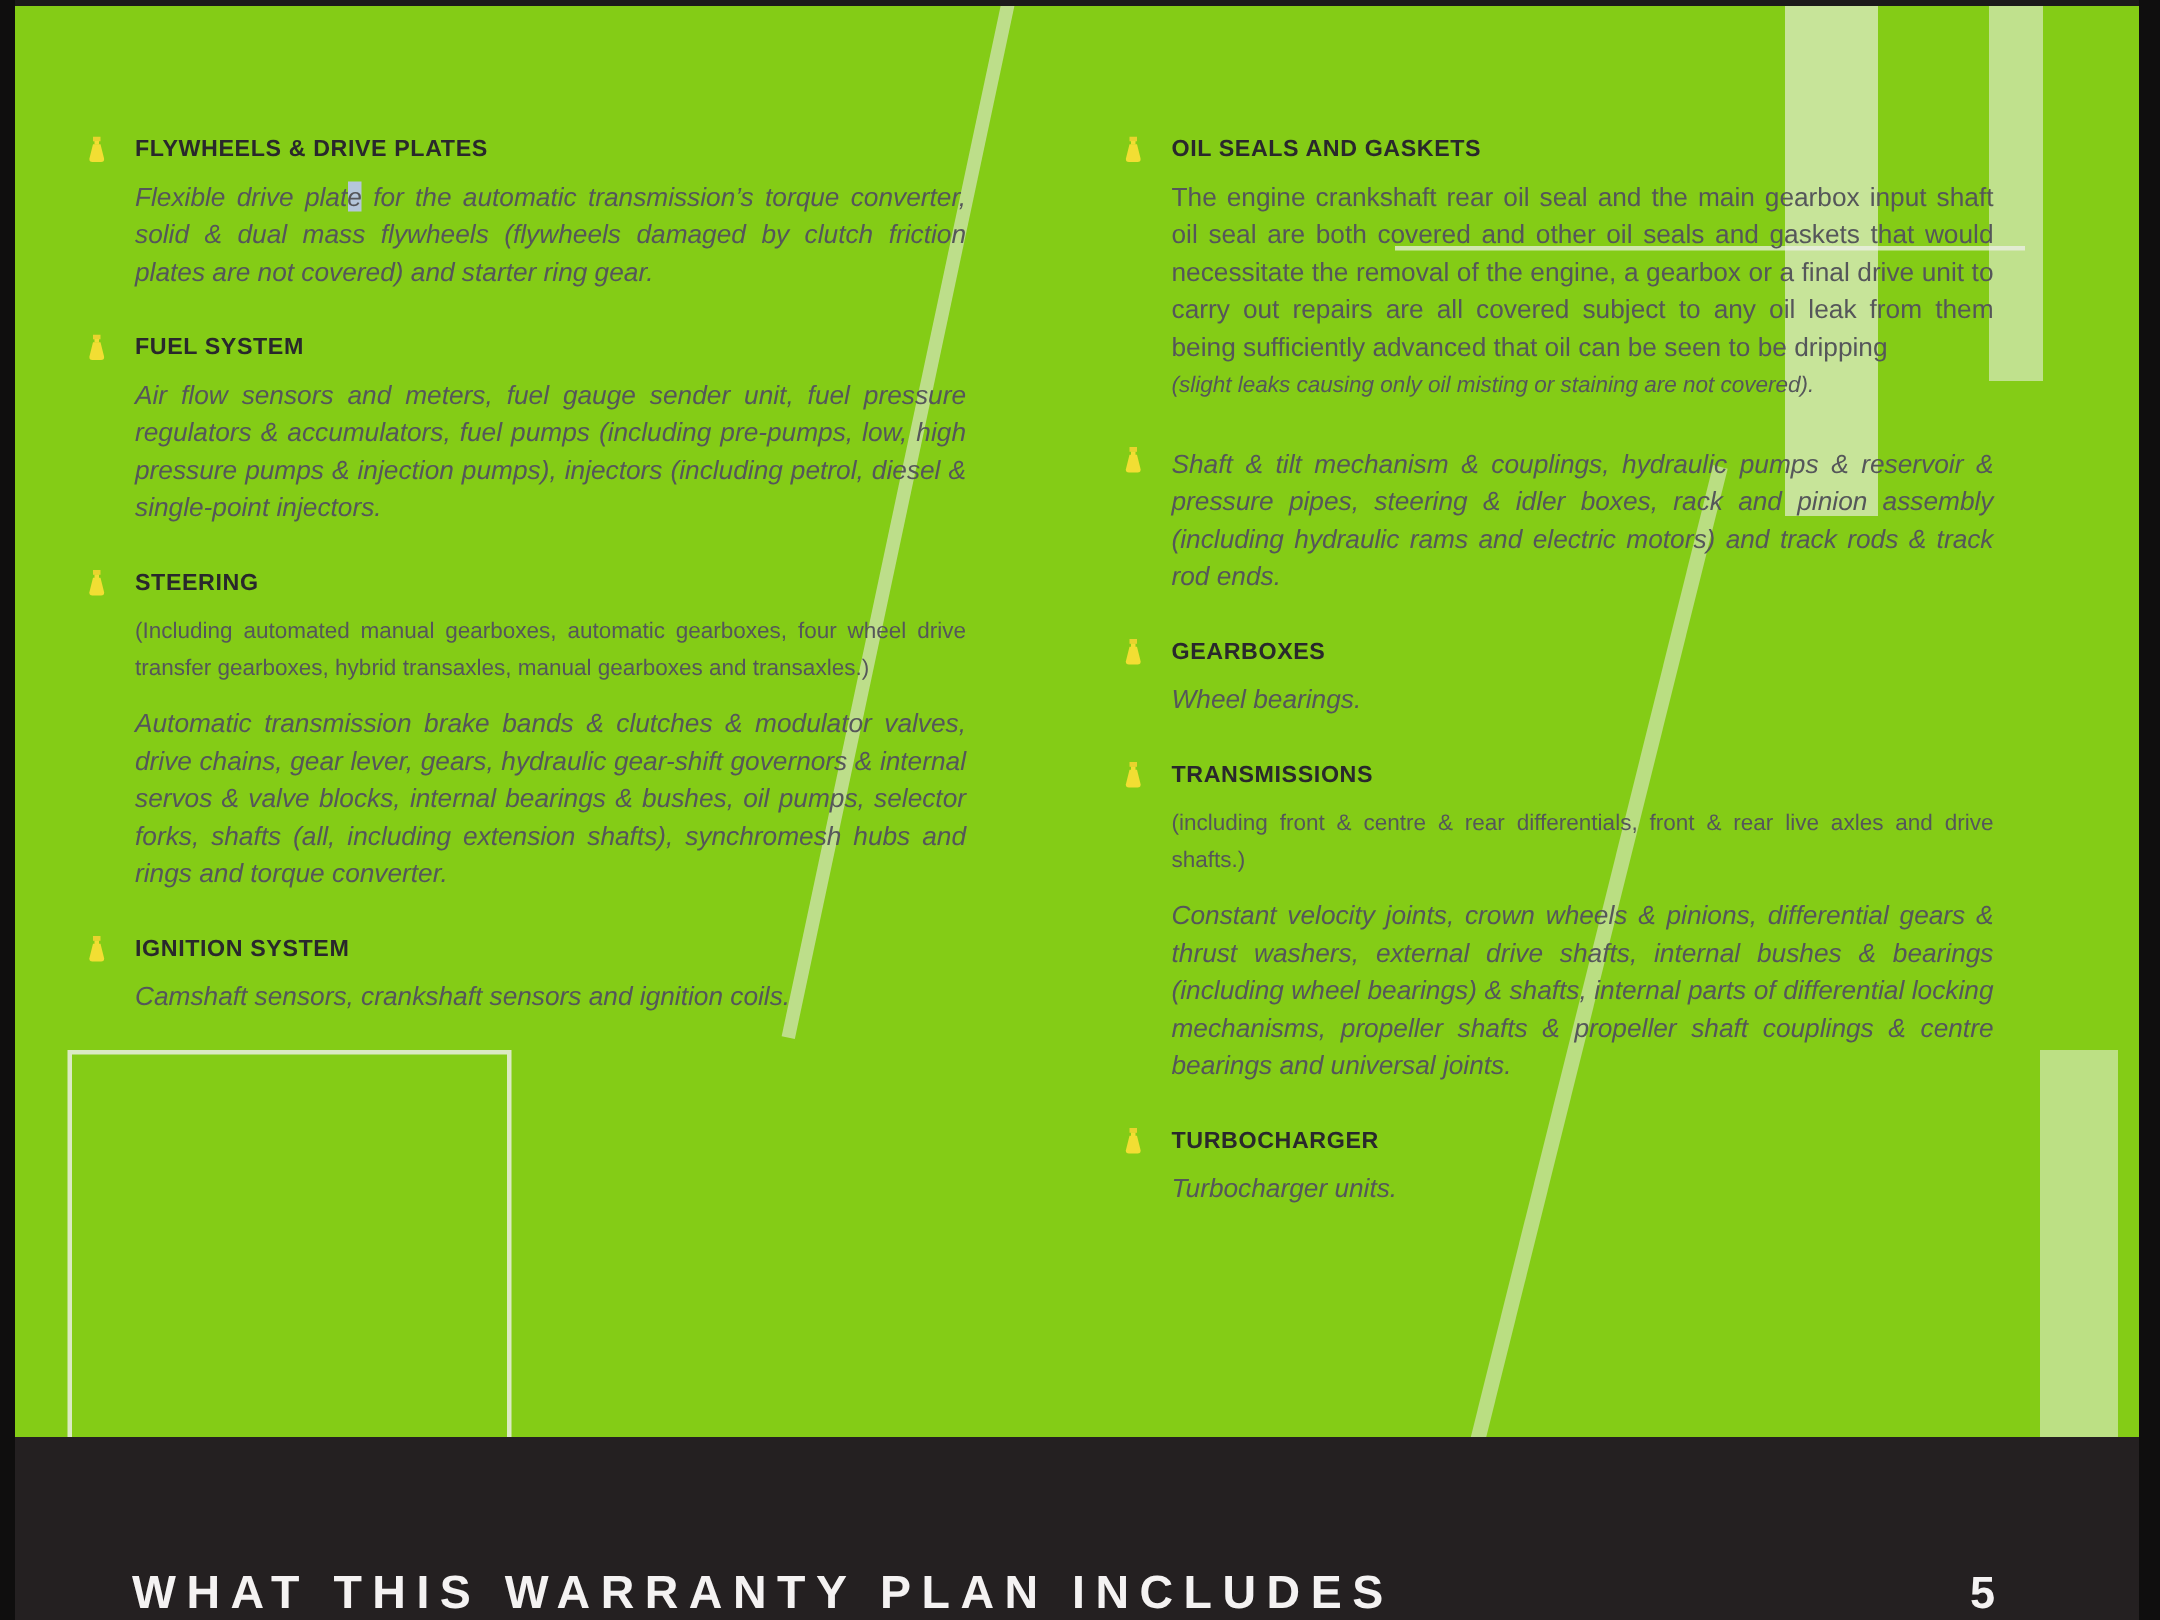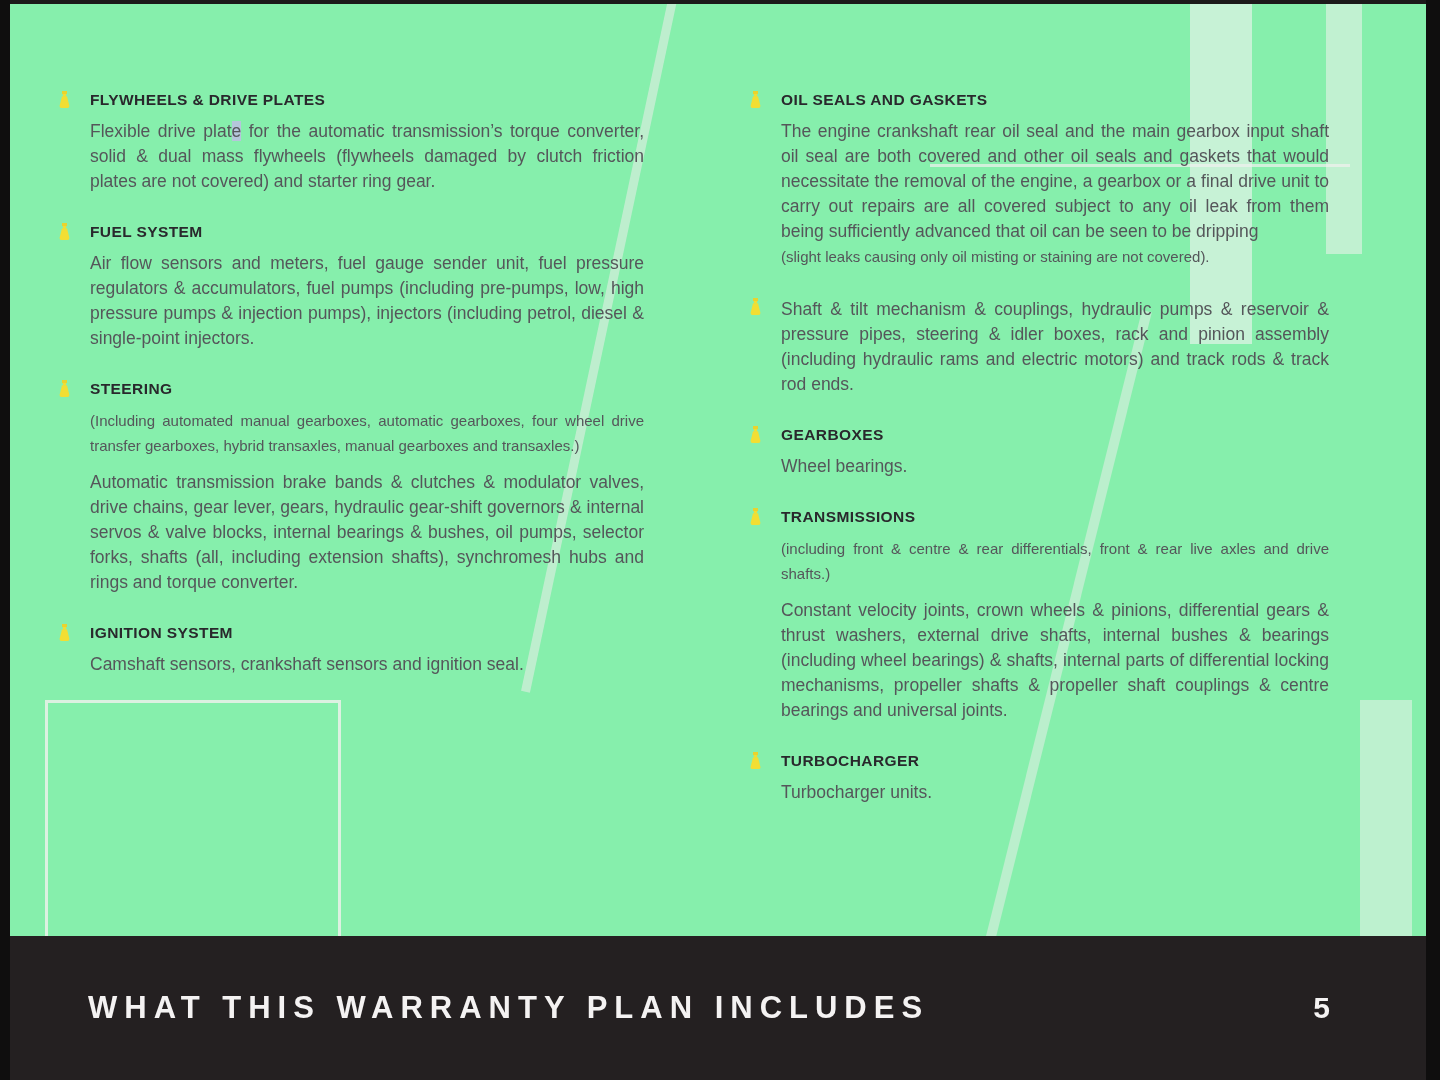--- a/index.html
+++ b/index.html
@@ -5,21 +5,21 @@
   html, body {
     margin: 0;
     padding: 0;
     background: #0d0d0d;
     font-family: "Liberation Sans", "DejaVu Sans", sans-serif;
   }
   #stage {
     position: relative;
     width: 1440px;
     height: 1080px;
-    background: #86efac;
+    background: #84cc16;
     overflow: hidden;
   }
   
   .border-left   { position: absolute; left: 0; top: 0; width: 10px; height: 1080px; background: #0f0e0e; }
   .border-right  { position: absolute; right: 0; top: 0; width: 14px; height: 1080px; background: #0f0e0e; }
   .border-top    { position: absolute; left: 0; top: 0; width: 1440px; height: 4px; background: #1c1a1a; }
 
   
   .wm { position: absolute; pointer-events: none; }
   .wm-diag1 { left: 600px; top: -60px; width: 9px; height: 760px; background: #ededeb; transform: rotate(12deg); opacity: .55; }
@@ -47,37 +47,37 @@
     margin: 0 0 9px 0;
     line-height: 20px;
   }
   .para {
     font-size: 17.5px;
     line-height: 25px;
     color: #55565a;
     margin: 0 0 12px 0;
     text-align: justify;
   }
-  .para:last-child { margin-bottom: 0; }
+  .para:last-child { margin-bottom: 0; font-style: italic; }
   .para.small {
     font-size: 15px;
     line-height: 25px;
   }
   .sel-char { background: #b5c6da; }
 
   
   .footer-bar {
     position: absolute;
     left: 10px;
     right: 14px;
     bottom: 0;
-    height: 144px;
+    height: 122px;
     background: #242021;
     display: flex;
-    align-items: center;
+    align-items: flex-end;
     justify-content: space-between;
     padding: 0 96px 0 78px;
     box-sizing: border-box;
   }
   .footer-title {
     color: #f4f2f2;
     font-size: 31px;
     font-weight: bold;
     letter-spacing: 7px;
     white-space: nowrap;
@@ -153,21 +153,21 @@
     <div class="section">
       <div class="icon-cell">
         <svg width="13" height="18" viewBox="0 0 13 18">
           <rect x="4" y="0" width="5" height="3.2" fill="#e9d32e"></rect>
           <rect x="5" y="3" width="3" height="2.4" fill="#f2de33"></rect>
           <path d="M4 5.2 L9 5.2 L11.4 14.8 Q11.6 17 9.4 17 L3.6 17 Q1.4 17 1.6 14.8 Z" fill="#f2de33"></path>
         </svg>
       </div>
       <div class="section-body">
         <h3 class="section-heading">IGNITION SYSTEM</h3>
-        <p class="para">Camshaft sensors, crankshaft sensors and ignition seal.</p>
+        <p class="para">Camshaft sensors, crankshaft sensors and ignition coils.</p>
       </div>
     </div>
 
   </div>
 
   <div class="column column-right">
 
     <div class="section">
       <div class="icon-cell">
         <svg width="13" height="18" viewBox="0 0 13 18">

